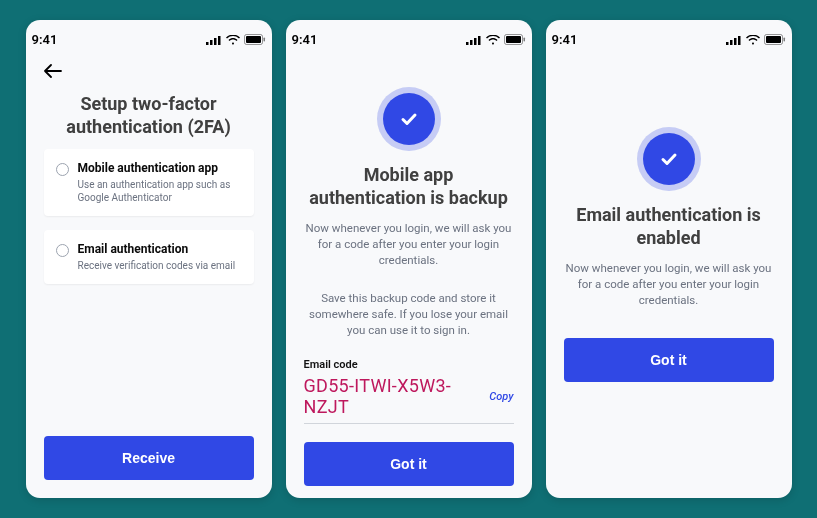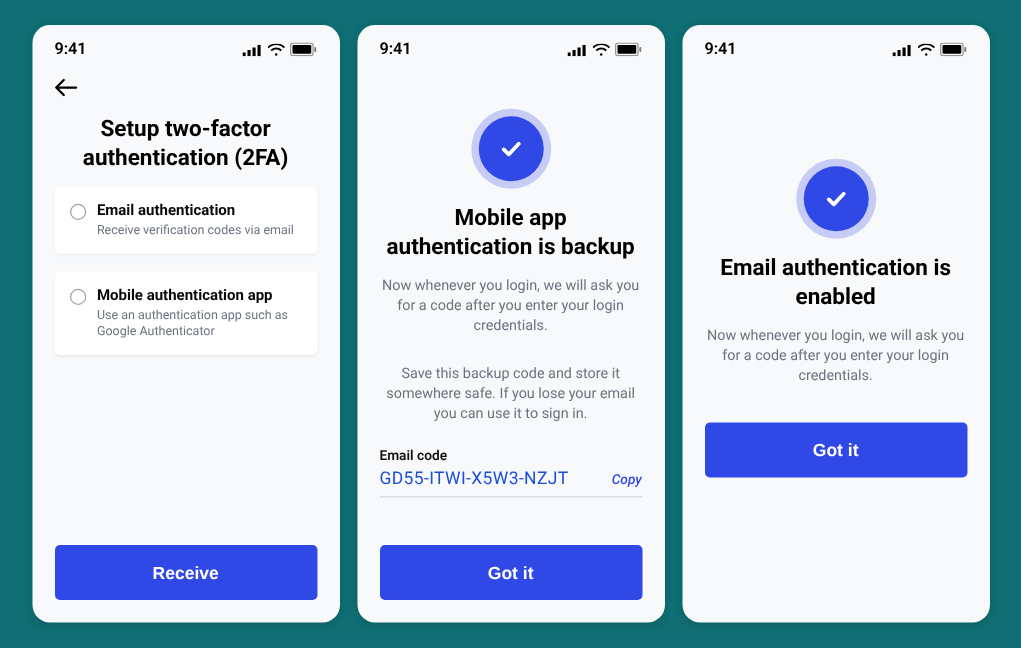--- a/index.html
+++ b/index.html
@@ -22,38 +22,38 @@
       border-radius: 14px;
       box-shadow: 0 2px 8px rgba(0,0,0,0.15);
       display: flex;
       flex-direction: column;
       overflow: hidden;
     }
     .status-bar {
       display: flex;
       justify-content: space-between;
       align-items: center;
-      padding: 12px 18px 6px;
+      padding: 12px 6px 6px;
       font-size: 13px;
       font-weight: 600;
       color: #000;
     }
     .status-icons { display: flex; align-items: center; gap: 4px; }
     .nav-back {
       padding: 8px 18px 0;
       font-size: 18px;
       color: #000;
       cursor: pointer;
     }
     .content { padding: 10px 18px 18px; flex: 1; display: flex; flex-direction: column; }
     .title {
       font-size: 18px;
       font-weight: 700;
       text-align: center;
-      color: #000000;
+      color: #404040;
       line-height: 1.3;
       margin-bottom: 10px;
     }
     .subtitle {
       font-size: 11.5px;
       color: #6b7280;
       text-align: center;
       line-height: 1.4;
       margin-bottom: 14px;
     }
@@ -121,22 +121,22 @@
     }
     .code-row {
       display: flex;
       justify-content: space-between;
       align-items: center;
       border-bottom: 1px solid #d1d5db;
       padding-bottom: 6px;
       margin-bottom: 18px;
     }
     .code-value {
-      font-size: 14px;
-      color: #1d4ed8;
+      font-size: 18px;
+      color: #be185d;
       letter-spacing: 0.3px;
     }
     .copy-link {
       font-size: 11px;
       color: #3048e5;
       font-weight: 500;
       cursor: pointer;
       font-style: italic;
     }
     .spacer { flex: 1; }
@@ -167,28 +167,28 @@
   <div class="nav-back">
     <svg width="18" height="14" viewBox="0 0 18 14">
         <path d="M7 1L1 7l6 6M1 7h16" stroke="#000" stroke-width="1.8" fill="none" stroke-linecap="round" stroke-linejoin="round"></path>
       </svg>
   </div>
   <div class="content">
     <div class="title">Setup two-factor authentication (2FA)</div>
 
     <div class="option-card">
       <span class="radio"></span>
+      <div class="option-title">Mobile authentication app</div>
+      <div class="option-desc">Use an authentication app such as Google Authenticator</div>
+    </div>
+
+    <div class="option-card">
+      <span class="radio"></span>
       <div class="option-title">Email authentication</div>
       <div class="option-desc">Receive verification codes via email</div>
-    </div>
-
-    <div class="option-card">
-      <span class="radio"></span>
-      <div class="option-title">Mobile authentication app</div>
-      <div class="option-desc">Use an authentication app such as Google Authenticator</div>
     </div>
 
     <div class="spacer"></div>
     <button class="primary-btn">Receive</button>
   </div>
 </div>
 
 <div class="phone">
   <div class="status-bar">
     <span>9:41</span>

